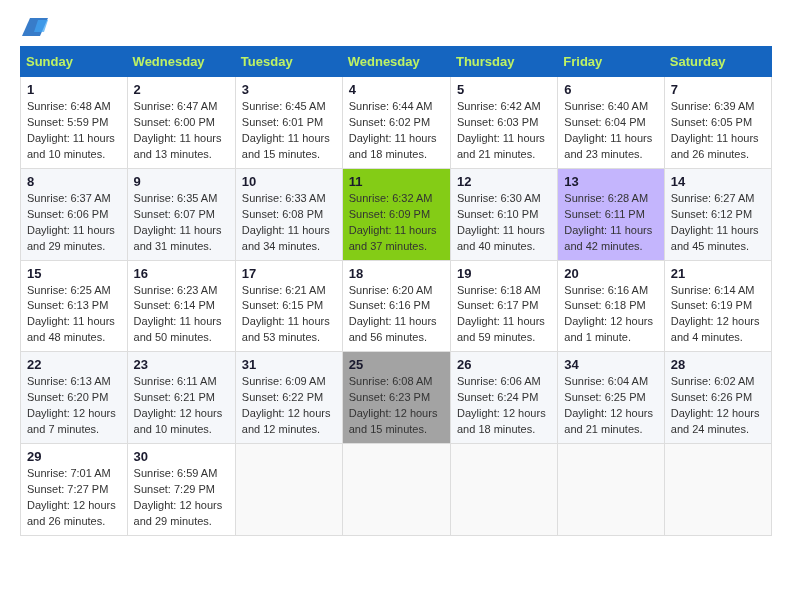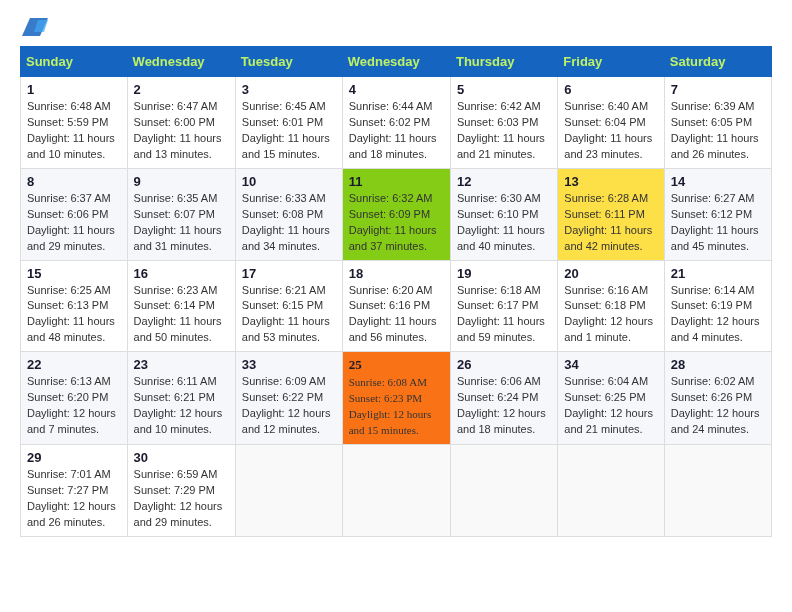--- a/index.html
+++ b/index.html
@@ -166,21 +166,21 @@
         <div class="day-info">Sunrise: 6:33 AM<br>Sunset: 6:08 PM<br>Daylight: 11 hours<br>and 34 minutes.</div>
       </td>
         <td style="background: #84cc16;">
         <span class="day-num">11</span>
         <div class="day-info">Sunrise: 6:32 AM<br>Sunset: 6:09 PM<br>Daylight: 11 hours<br>and 37 minutes.</div>
       </td>
         <td style="background: rgb(245, 247, 250);">
         <span class="day-num">12</span>
         <div class="day-info">Sunrise: 6:30 AM<br>Sunset: 6:10 PM<br>Daylight: 11 hours<br>and 40 minutes.</div>
       </td>
-        <td style="background: #fde047;">
+        <td style="background: #c4b5fd;">
         <span class="day-num">13</span>
         <div class="day-info">Sunrise: 6:28 AM<br>Sunset: 6:11 PM<br>Daylight: 11 hours<br>and 42 minutes.</div>
       </td>
         <td style="background: rgb(245, 247, 250);">
         <span class="day-num">14</span>
         <div class="day-info">Sunrise: 6:27 AM<br>Sunset: 6:12 PM<br>Daylight: 11 hours<br>and 45 minutes.</div>
       </td>
       </tr>
       <tr>
         <td>
@@ -215,24 +215,24 @@
       <tr>
         <td style="background: rgb(245, 247, 250);">
         <span class="day-num">22</span>
         <div class="day-info">Sunrise: 6:13 AM<br>Sunset: 6:20 PM<br>Daylight: 12 hours<br>and 7 minutes.</div>
       </td>
         <td style="background: rgb(245, 247, 250);">
         <span class="day-num">23</span>
         <div class="day-info">Sunrise: 6:11 AM<br>Sunset: 6:21 PM<br>Daylight: 12 hours<br>and 10 minutes.</div>
       </td>
         <td style="background: rgb(245, 247, 250);">
-        <span class="day-num">33</span>
+        <span class="day-num">31</span>
         <div class="day-info">Sunrise: 6:09 AM<br>Sunset: 6:22 PM<br>Daylight: 12 hours<br>and 12 minutes.</div>
       </td>
-        <td style="background: #f97316; font-family: Liberation Serif, serif;">
+        <td style="background: #a3a3a3;">
         <span class="day-num">25</span>
         <div class="day-info">Sunrise: 6:08 AM<br>Sunset: 6:23 PM<br>Daylight: 12 hours<br>and 15 minutes.</div>
       </td>
         <td style="background: rgb(245, 247, 250);">
         <span class="day-num">26</span>
         <div class="day-info">Sunrise: 6:06 AM<br>Sunset: 6:24 PM<br>Daylight: 12 hours<br>and 18 minutes.</div>
       </td>
         <td style="background: rgb(245, 247, 250);">
         <span class="day-num">34</span>
         <div class="day-info">Sunrise: 6:04 AM<br>Sunset: 6:25 PM<br>Daylight: 12 hours<br>and 21 minutes.</div>

